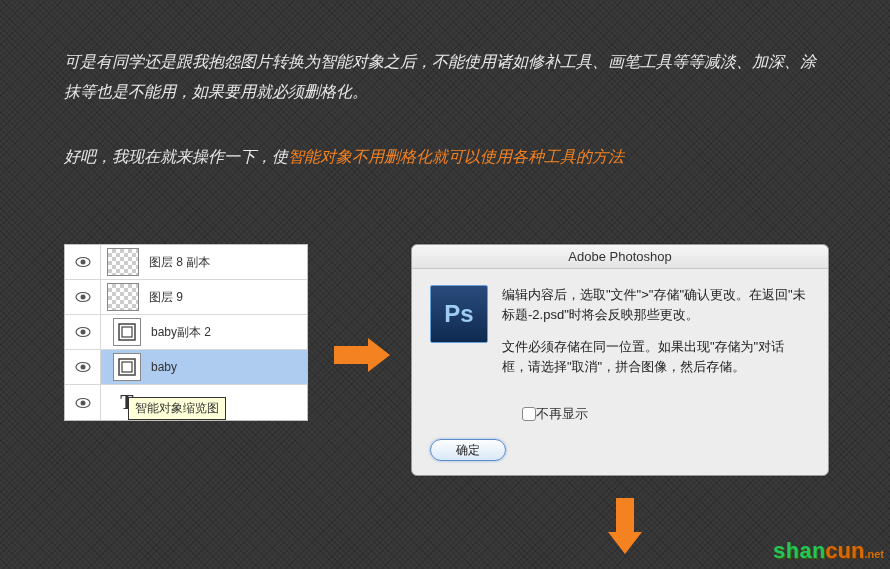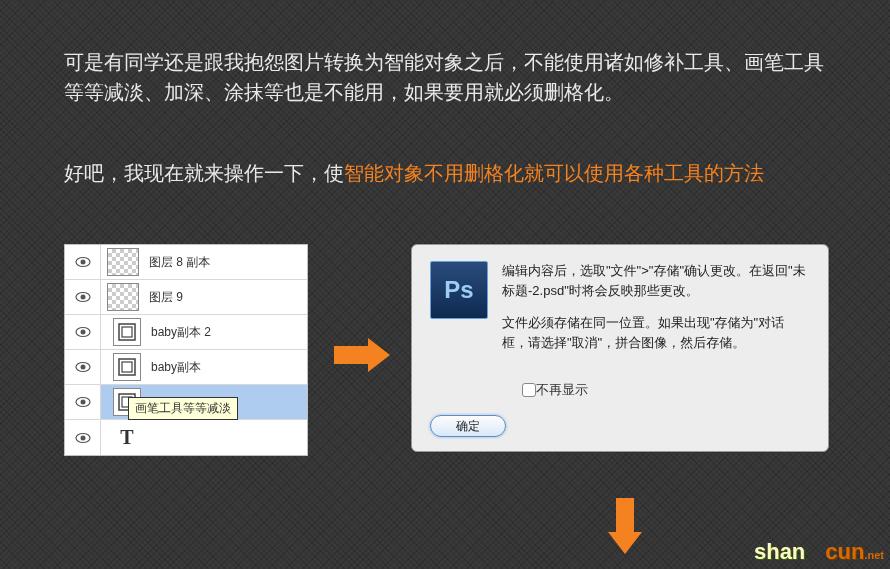--- a/index.html
+++ b/index.html
@@ -7,23 +7,23 @@
   width: 890px;
   height: 569px;
   background-color: #393939;
   background-image:
     repeating-linear-gradient(45deg, transparent, transparent 3px, rgba(0,0,0,0.15) 3px, rgba(0,0,0,0.15) 4px),
     repeating-linear-gradient(-45deg, transparent, transparent 3px, rgba(0,0,0,0.15) 3px, rgba(0,0,0,0.15) 4px);
   font-family: "Microsoft YaHei", "PingFang SC", sans-serif;
   position: relative;
   overflow: hidden;
 }
-.text-block { position: absolute; color: #e9e9e9; font-size: 20px; line-height: 30px; }
+.text-block { position: absolute; color: #e9e9e9; font-size: 16px; line-height: 30px; font-style: italic; }
 .p1 { left: 64px; top: 47px; width: 760px; }
-.p2 { left: 64px; top: 142px; margin-top: 16px; }
+.p2 { left: 64px; top: 142px; }
 .highlight { color: #f58220; }
 
 .layers-panel {
   position: absolute;
   left: 64px; top: 244px;
   width: 244px;
   background: #fff;
   border: 1px solid #c0c0c0;
 }
 .layer-row {
@@ -138,22 +138,22 @@
   box-shadow: 0 0 3px rgba(80,140,220,0.6);
 }
 
 .watermark {
   position: absolute;
   right: 6px; bottom: 4px;
   font-family: Arial, sans-serif;
   font-weight: bold;
   font-size: 22px;
 }
-.watermark .g { color: #fef9c3; text-shadow: 1px 1px 0 #3a6b00; }
-.watermark .o { color: #d96a00; text-shadow: 1px 1px 0 #7a3a00; margin-left: 20px; }
+.watermark .g { color: #22c55e; text-shadow: 1px 1px 0 #3a6b00; font-family: Liberation Mono, monospace; }
+.watermark .o { color: #d96a00; text-shadow: 1px 1px 0 #7a3a00; }
 .watermark .s { font-size: 11px; color: #d96a00; }
 </style>
 </head>
 <body>
 
 <div class="text-block p1">可是有同学还是跟我抱怨图片转换为智能对象之后，不能使用诸如修补工具、画笔工具等等减淡、加深、涂抹等也是不能用，如果要用就必须删格化。</div>
 <div class="text-block p2">
   <span>好吧，我现在就来操作一下，使</span><span class="highlight">智能对象不用删格化就可以使用各种工具的方法</span>
 </div>
 
@@ -186,68 +186,54 @@
         </svg>
     </div>
     <div class="thumb-cell thumb-so indent">
       <svg width="20" height="20" viewBox="0 0 20 20">
           <rect x="2" y="2" width="16" height="16" fill="none" stroke="#444" stroke-width="1.5"></rect>
           <rect x="5" y="5" width="10" height="10" fill="none" stroke="#444" stroke-width="1.2"></rect>
         </svg>
     </div>
     <span class="layer-label">baby副本 2</span>
   </div>
-  <div class="layer-row">
-    <div class="eye-cell">
+  <div class="layer-row row-sel">
+    <div class="eye-cell" style="background:#fff">
       <svg class="eye-icon" viewBox="0 0 16 16">
           <ellipse cx="8" cy="8" rx="7" ry="4.5" fill="none" stroke="#555" stroke-width="1.2"></ellipse>
           <circle cx="8" cy="8" r="2.5" fill="#555"></circle>
         </svg>
     </div>
     <div class="thumb-cell thumb-so indent">
       <svg width="20" height="20" viewBox="0 0 20 20">
           <rect x="2" y="2" width="16" height="16" fill="none" stroke="#444" stroke-width="1.5"></rect>
           <rect x="5" y="5" width="10" height="10" fill="none" stroke="#444" stroke-width="1.2"></rect>
         </svg>
     </div>
-    <span class="layer-label">baby副本</span>
-  </div>
-  <div class="layer-row row-sel">
-    <div class="eye-cell" style="background:#fff">
-      <svg class="eye-icon" viewBox="0 0 16 16">
-          <ellipse cx="8" cy="8" rx="7" ry="4.5" fill="none" stroke="#555" stroke-width="1.2"></ellipse>
-          <circle cx="8" cy="8" r="2.5" fill="#555"></circle>
-        </svg>
-    </div>
-    <div class="thumb-cell thumb-so indent">
-      <svg width="20" height="20" viewBox="0 0 20 20">
-          <rect x="2" y="2" width="16" height="16" fill="none" stroke="#444" stroke-width="1.5"></rect>
-          <rect x="5" y="5" width="10" height="10" fill="none" stroke="#444" stroke-width="1.2"></rect>
-        </svg>
-    </div>
     <span class="layer-label">baby</span>
   </div>
   <div class="layer-row text-layer">
     <div class="eye-cell">
       <svg class="eye-icon" viewBox="0 0 16 16">
           <ellipse cx="8" cy="8" rx="7" ry="4.5" fill="none" stroke="#555" stroke-width="1.2"></ellipse>
           <circle cx="8" cy="8" r="2.5" fill="#555"></circle>
         </svg>
     </div>
     <div class="thumb-cell indent">T</div>
   </div>
 </div>
 
-<div class="tooltip">画笔工具等等减淡</div>
+<div class="tooltip">智能对象缩览图</div>
 
 <svg class="arrow-right" width="56" height="34">
   <polygon points="0,8 34,8 34,0 56,17 34,34 34,26 0,26" fill="#f58220"></polygon>
 </svg>
 
 <div class="dialog">
+  <div class="dialog-title">Adobe Photoshop</div>
   <div class="dialog-body">
     <div class="ps-icon">Ps</div>
     <div class="dialog-text">
       <p>编辑内容后，选取"文件"&gt;"存储"确认更改。在返回"未标题-2.psd"时将会反映那些更改。</p>
       <p>文件必须存储在同一位置。如果出现"存储为"对话框，请选择"取消"，拼合图像，然后存储。</p>
     </div>
   </div>
   <div class="dialog-check">
     <span class="chk"></span>
     <span>不再显示</span>

